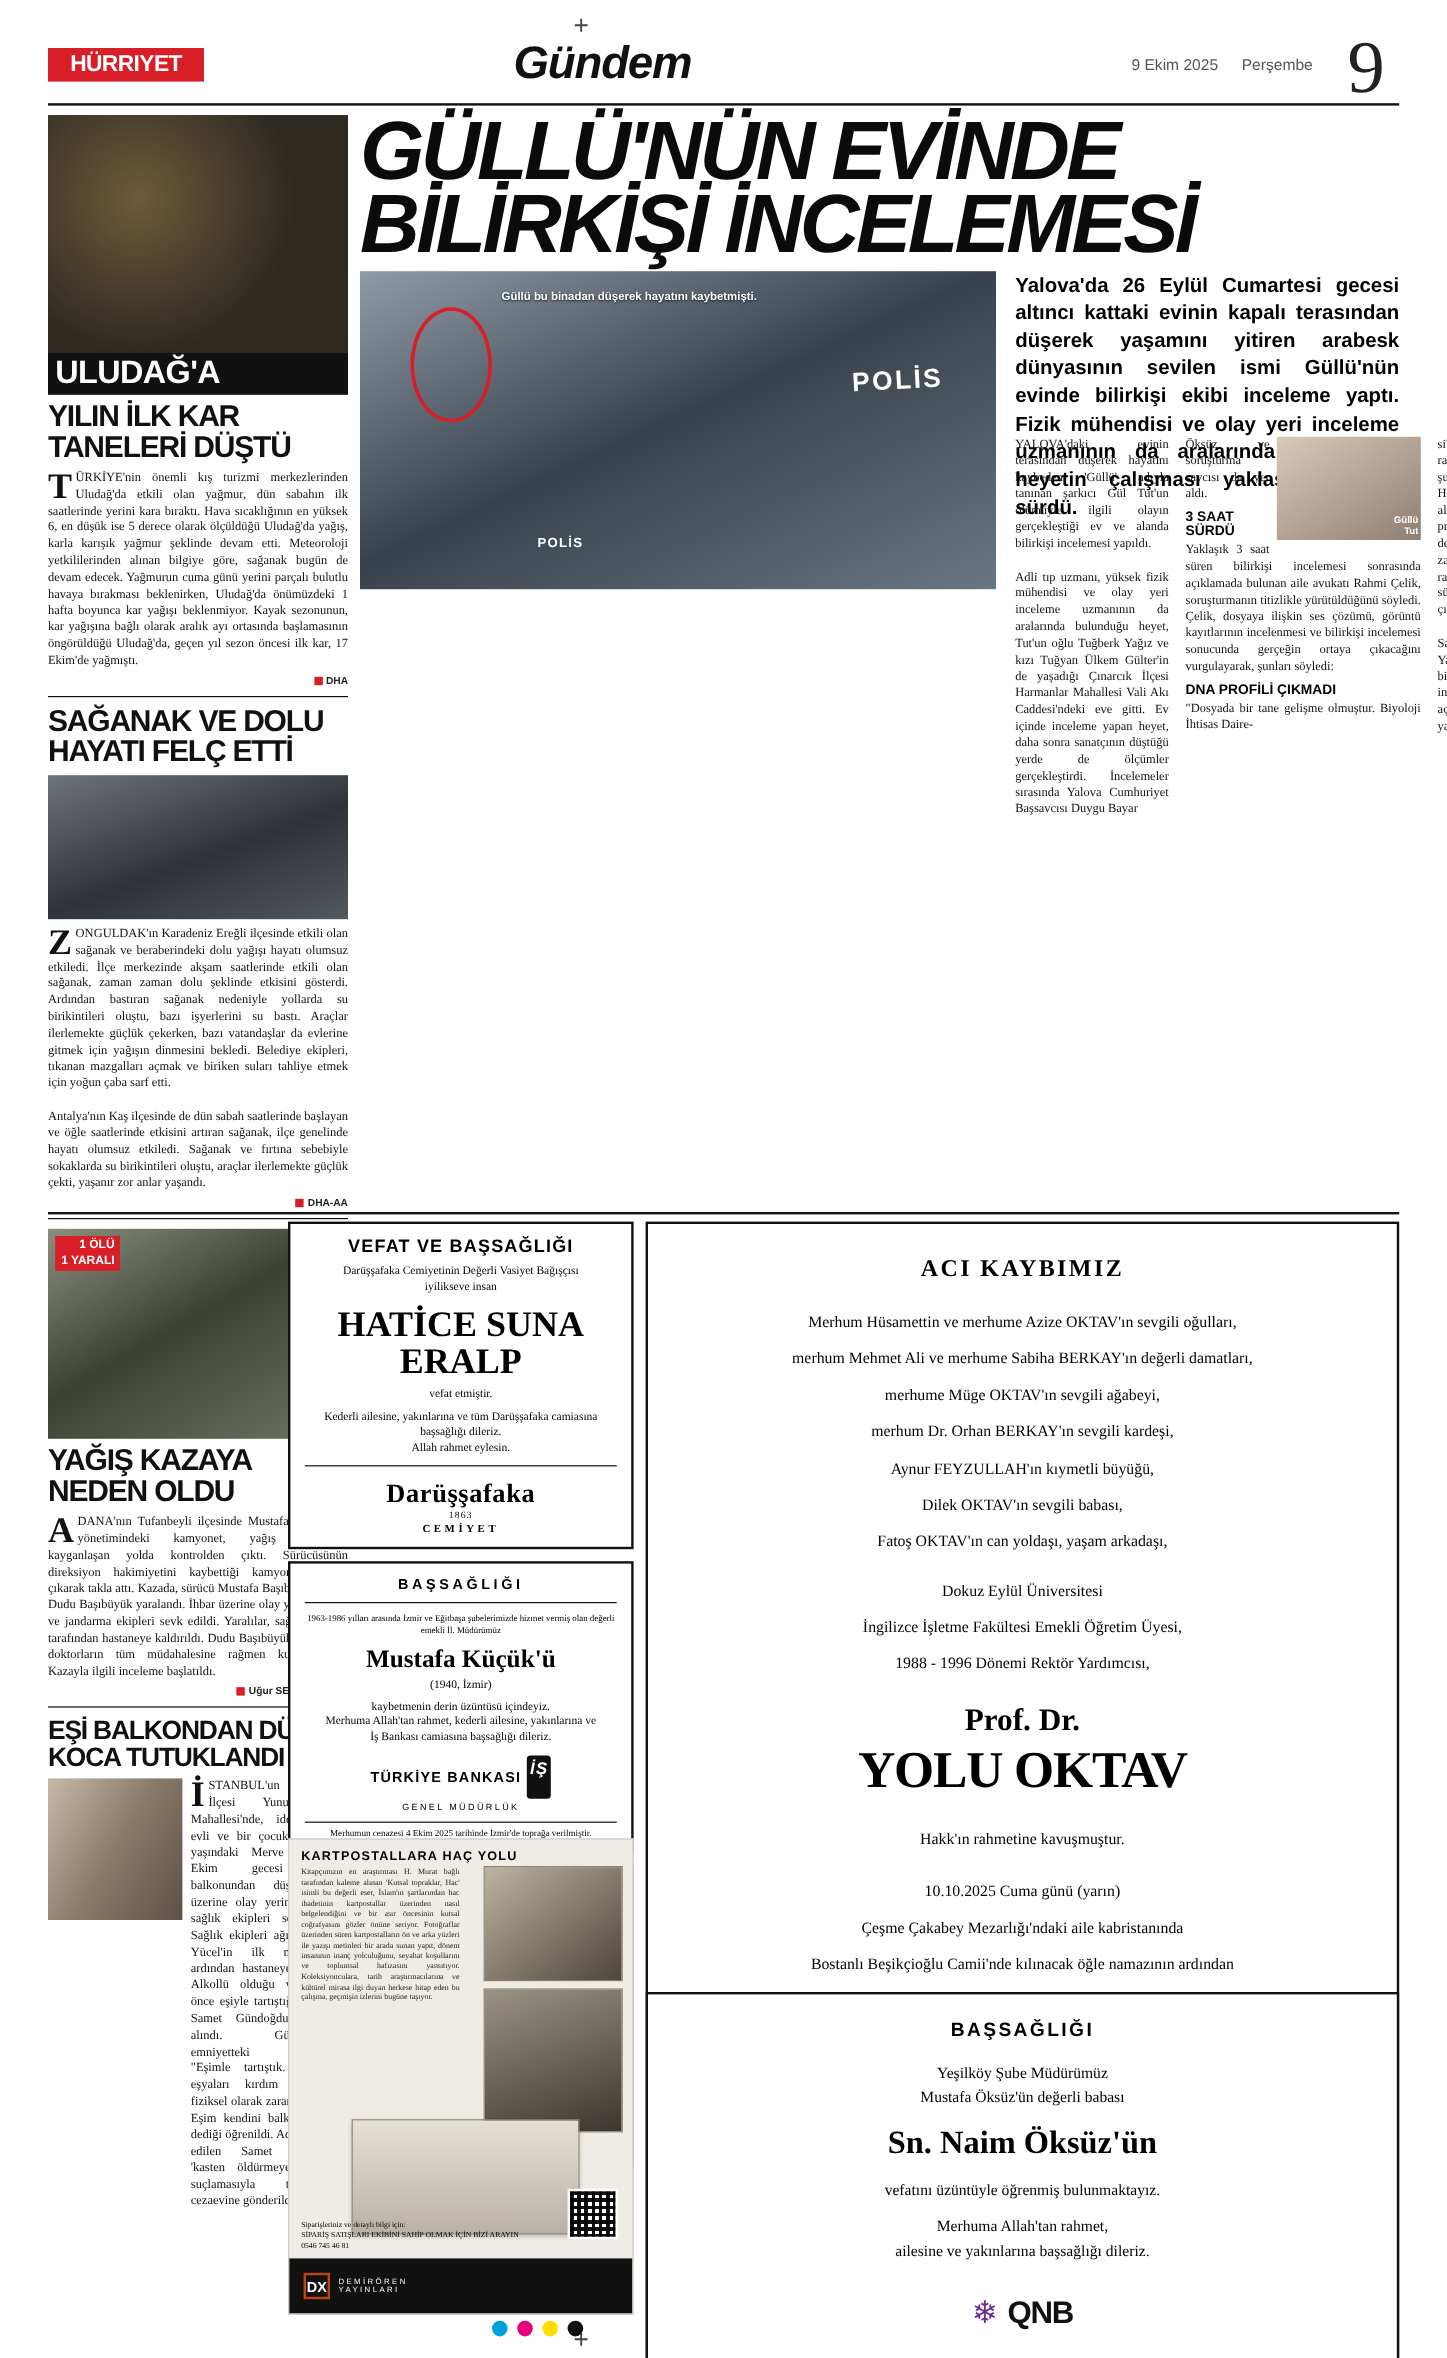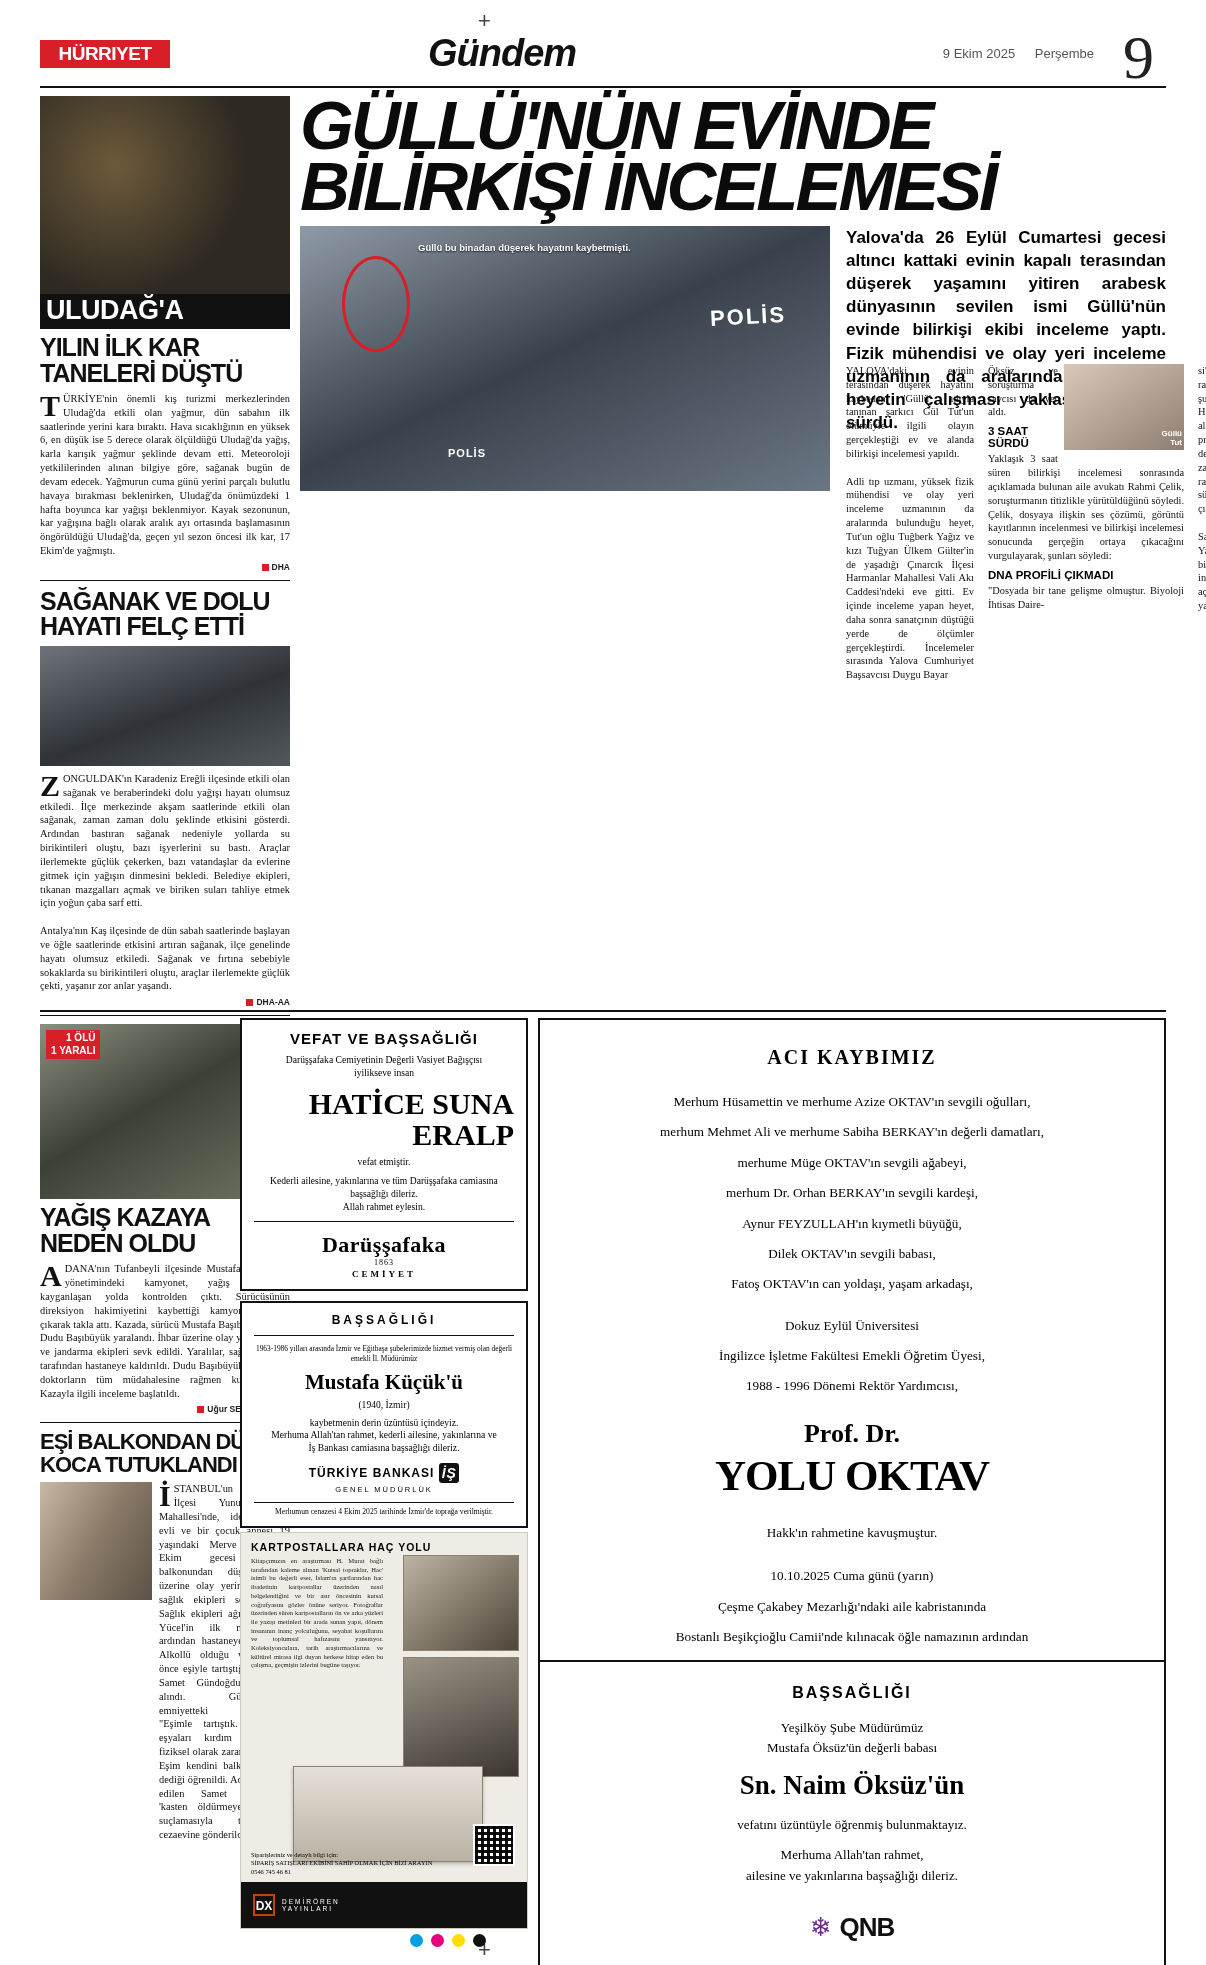--- a/index.html
+++ b/index.html
@@ -143,39 +143,39 @@
   
   .obitcol { position:absolute; left:240px; top:1018px; width:288px; }
   .obit-box { border:2px solid #111; padding:10px 12px; margin-bottom:10px; background:#fff; text-align:center; }
   .obit-title {
     font-family:"Liberation Sans",sans-serif; font-weight:bold; font-size:15px;
     letter-spacing:1px; margin-bottom:7px;
   }
   .obit-small { font-family:"Liberation Serif",serif; font-size:9.6px; line-height:1.34; }
   .obit-name-lg {
     font-family:"Liberation Serif",serif; font-weight:bold; font-size:30px;
-    line-height:1.04; margin:8px 0 6px;text-align:right;
+    line-height:1.04; margin:8px 0 6px;
   }
   .obit-name-md {
     font-family:"Liberation Serif",serif; font-weight:bold; font-size:21px;
     margin:6px 0 4px;
   }
   .sep-thin { height:1px; background:#111; margin:8px 0; }
   .logo-dar {
     font-family:"Liberation Serif",serif; font-weight:bold; font-size:22px;
     letter-spacing:0.5px; margin-top:10px;
   }
   .logo-dar .sub { display:block; font-size:9px; letter-spacing:3px; font-weight:bold; margin-top:2px;}
   .logo-dar .yr { display:block; font-size:8px; letter-spacing:1px; font-weight:normal;}
   .bank-logo {
     display:flex; align-items:center; justify-content:center; gap:5px; margin-top:8px;
     font-family:"Liberation Sans",sans-serif; font-weight:bold; font-size:12px; letter-spacing:1px;
   }
   .bank-logo .mark {
-    display:inline-block; width:20px; height:20px; background:#111; color:#fff;
+    display:inline-block; width:20px; height:36px; background:#111; color:#fff;
     border-radius:3px; font-style:italic; font-size:14px; line-height:20px; text-align:center;
   }
   .bank-sub { font-family:"Liberation Sans",sans-serif; font-size:7.5px; letter-spacing:2px; margin-top:2px; }
   .tiny-note { font-family:"Liberation Serif",serif; font-size:7.6px; margin-top:8px; border-top:1px solid #111; padding-top:4px;}
   .obit-eyebrow { font-family:"Liberation Serif",serif; font-size:7.4px; line-height:1.3; margin-bottom:3px; }
 
   
   .ad-hac {
     position:absolute; left:240px; top:1532px; width:288px; height:397px;
     background:#efece6; border:1px solid #cfcabf; overflow:hidden;

